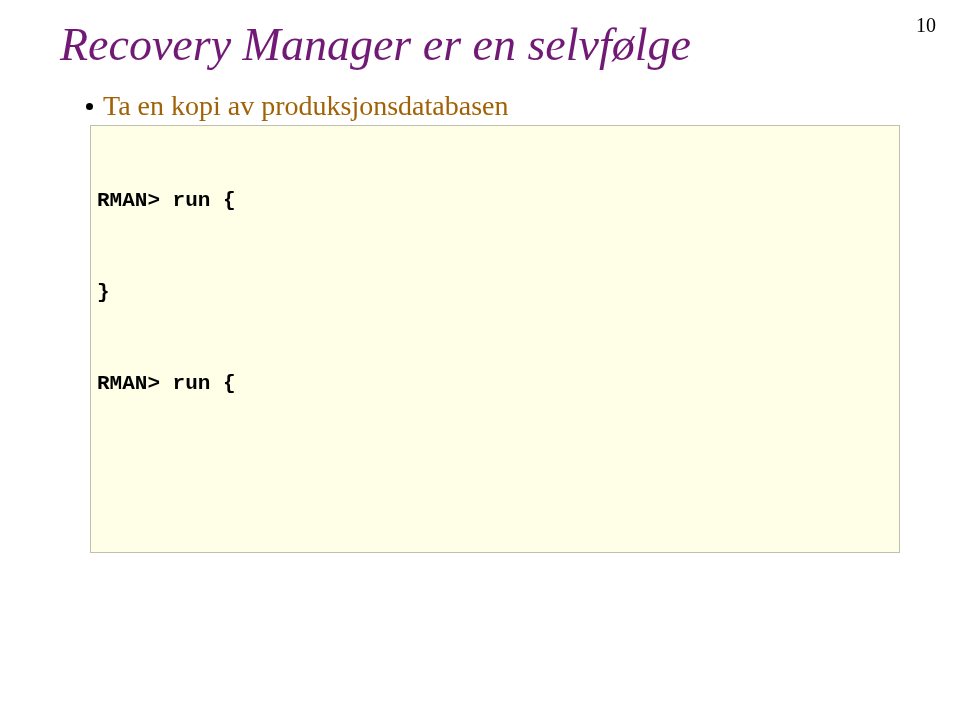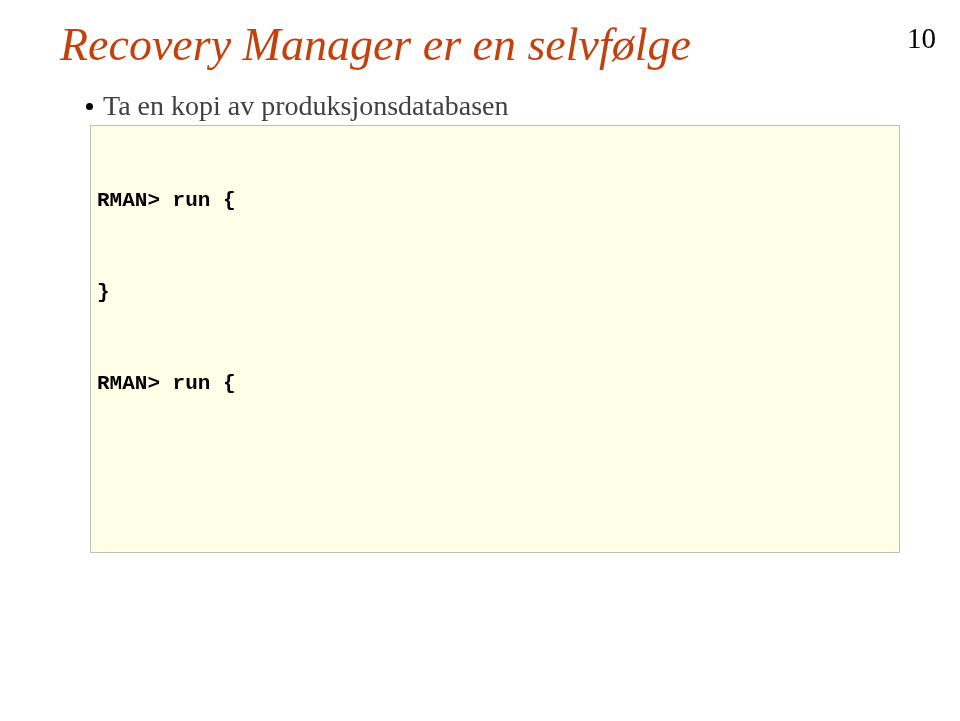--- a/index.html
+++ b/index.html
@@ -15,37 +15,36 @@
     position: relative;
     width: 960px;
     height: 721px;
     padding: 18px 50px 18px 60px;
     box-sizing: border-box;
   }
   .page-number {
     position: absolute;
     top: 14px;
     right: 24px;
-    font-size: 29px;
+    font-size: 20px;
     color: #000;
-    margin-top: 8px;
   }
   .title {
     font-size: 46px;
     font-style: italic;
-    color: #c2410c;
+    color: #701a75;
     margin: 0 0 18px 0;
     font-weight: normal;
   }
   .bullet {
     display: flex;
     align-items: flex-start;
     margin: 10px 0 2px 26px;
     font-size: 28px;
-    color: #404040;
+    color: #a16207;
     line-height: 1.2;
   }
   .bullet-dot {
     width: 7px;
     height: 7px;
     border-radius: 50%;
     background: #000;
     margin-top: 14px;
     margin-right: 10px;
     flex: none;

